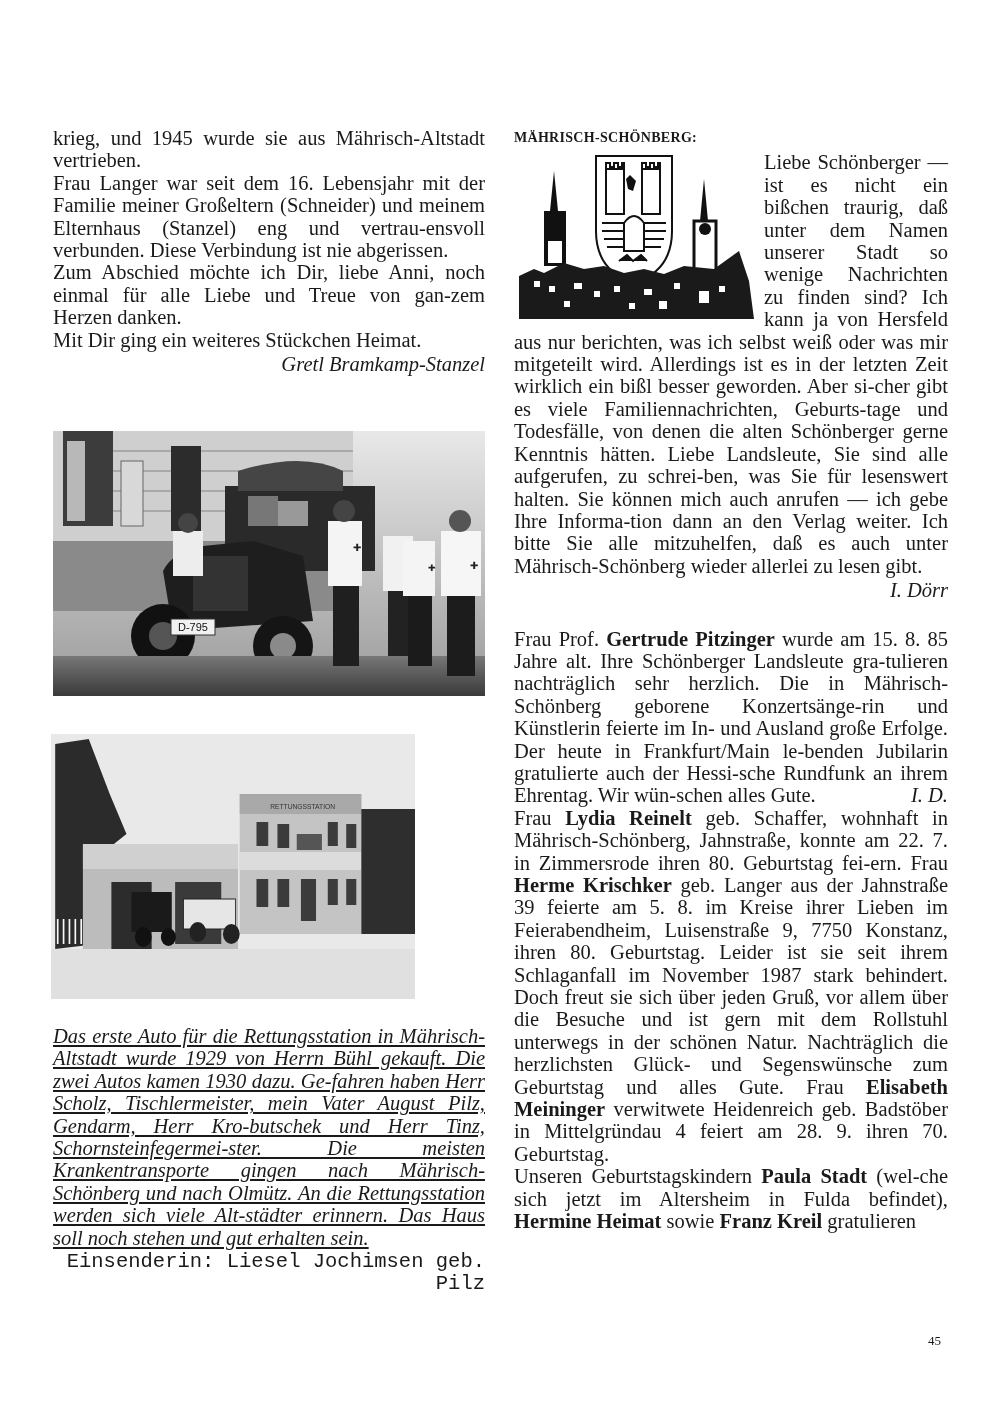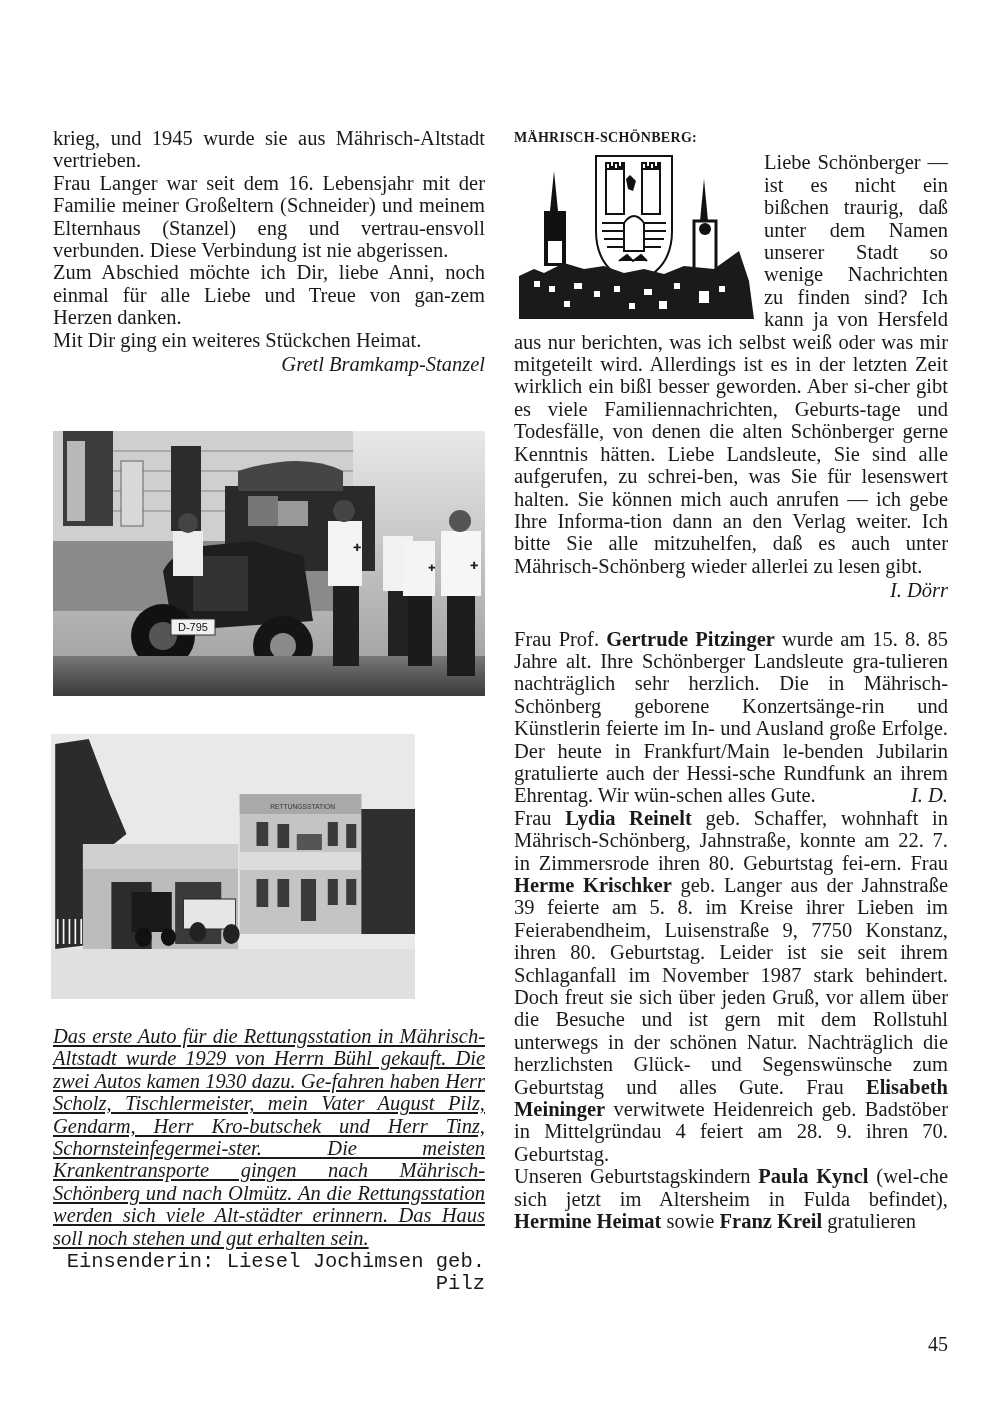--- a/index.html
+++ b/index.html
@@ -13,21 +13,21 @@
   .caption { font-style: italic; text-decoration: underline; }
   .sender { text-align: right !important; text-align-last: right !important; margin-top: 2px !important; font-family: Liberation Mono, monospace; }
   b { font-weight: bold; }
   .heading { font-weight: bold; font-size: 14px; letter-spacing: 0.3px; margin: 0 0 2px 0; }
   .photo { position: absolute; overflow: hidden; background: #d9d9d9; }
   #photo-ambulance { left: 53px; top: 431px; width: 432px; height: 265px; }
   #photo-station { left: 51px; top: 734px; width: 364px; height: 265px; }
   .photo svg { width: 100%; height: 100%; display: block; }
   .crest-wrap { float: left; width: 242px; height: 168px; margin: 0 8px 0 0; shape-outside: inset(0); }
   .crest-wrap svg { width: 242px; height: 168px; display: block; }
-  #page-number { position: absolute; left: 928px; top: 1333px; font-size: 20px; }
+  #page-number { position: absolute; left: 928px; top: 1333px; font-size: 13px; }
   .spacer { height: 22px; }
 </style>
 </head>
 <body>
 
 <div class="col" id="left-col">
   <p>krieg, und 1945 wurde sie aus Mährisch-Altstadt vertrieben.</p>
   <p>Frau Langer war seit dem 16. Lebensjahr mit der Familie meiner Großeltern (Schneider) und meinem Elternhaus (Stanzel) eng und vertrau-ensvoll verbunden. Diese Verbindung ist nie abgerissen.</p>
   <p>Zum Abschied möchte ich Dir, liebe Anni, noch einmal für alle Liebe und Treue von gan-zem Herzen danken.</p>
   <p>Mit Dir ging ein weiteres Stückchen Heimat.</p>
@@ -206,17 +206,17 @@
   <p style="margin-top:4px;">
     <span>Frau Prof. </span><b>Gertrude Pitzinger</b><span> wurde am 15. 8. 85 Jahre alt. Ihre Schönberger Landsleute gra-tulieren nachträglich sehr herzlich. Die in Mährisch-Schönberg geborene Konzertsänge-rin und Künstlerin feierte im In- und Ausland große Erfolge. Der heute in Frankfurt/Main le-benden Jubilarin gratulierte auch der Hessi-sche Rundfunk an ihrem Ehrentag. Wir wün-schen alles Gute.</span>
     <span style="float:right; font-style:italic;">I. D.</span>
   </p>
 
   <p>
     <span>Frau </span><b>Lydia Reinelt</b><span> geb. Schaffer, wohnhaft in Mährisch-Schönberg, Jahnstraße, konnte am 22. 7. in Zimmersrode ihren 80. Geburtstag fei-ern. Frau </span><b>Herme Krischker</b><span> geb. Langer aus der Jahnstraße 39 feierte am 5. 8. im Kreise ihrer Lieben im Feierabendheim, Luisenstraße 9, 7750 Konstanz, ihren 80. Geburtstag. Leider ist sie seit ihrem Schlaganfall im November 1987 stark behindert. Doch freut sie sich über jeden Gruß, vor allem über die Besuche und ist gern mit dem Rollstuhl unterwegs in der schönen Natur. Nachträglich die herzlichsten Glück- und Segenswünsche zum Geburtstag und alles Gute. Frau </span><b>Elisabeth Meininger</b><span> verwitwete Heidenreich geb. Badstöber in Mittelgründau 4 feiert am 28. 9. ihren 70. Geburtstag.</span>
   </p>
 
   <p>
-    <span>Unseren Geburtstagskindern </span><b>Paula Kyncl</b><span> (wel-che sich jetzt im Altersheim in Fulda befindet), </span><b>Hermine Heimat</b><span> sowie </span><b>Franz Kreil</b><span> gratulieren</span>
+    <span>Unseren Geburtstagskindern </span><b>Paula Stadt</b><span> (wel-che sich jetzt im Altersheim in Fulda befindet), </span><b>Hermine Heimat</b><span> sowie </span><b>Franz Kreil</b><span> gratulieren</span>
   </p>
 </div>
 
 <div id="page-number">45</div>
 
 </body></html>

